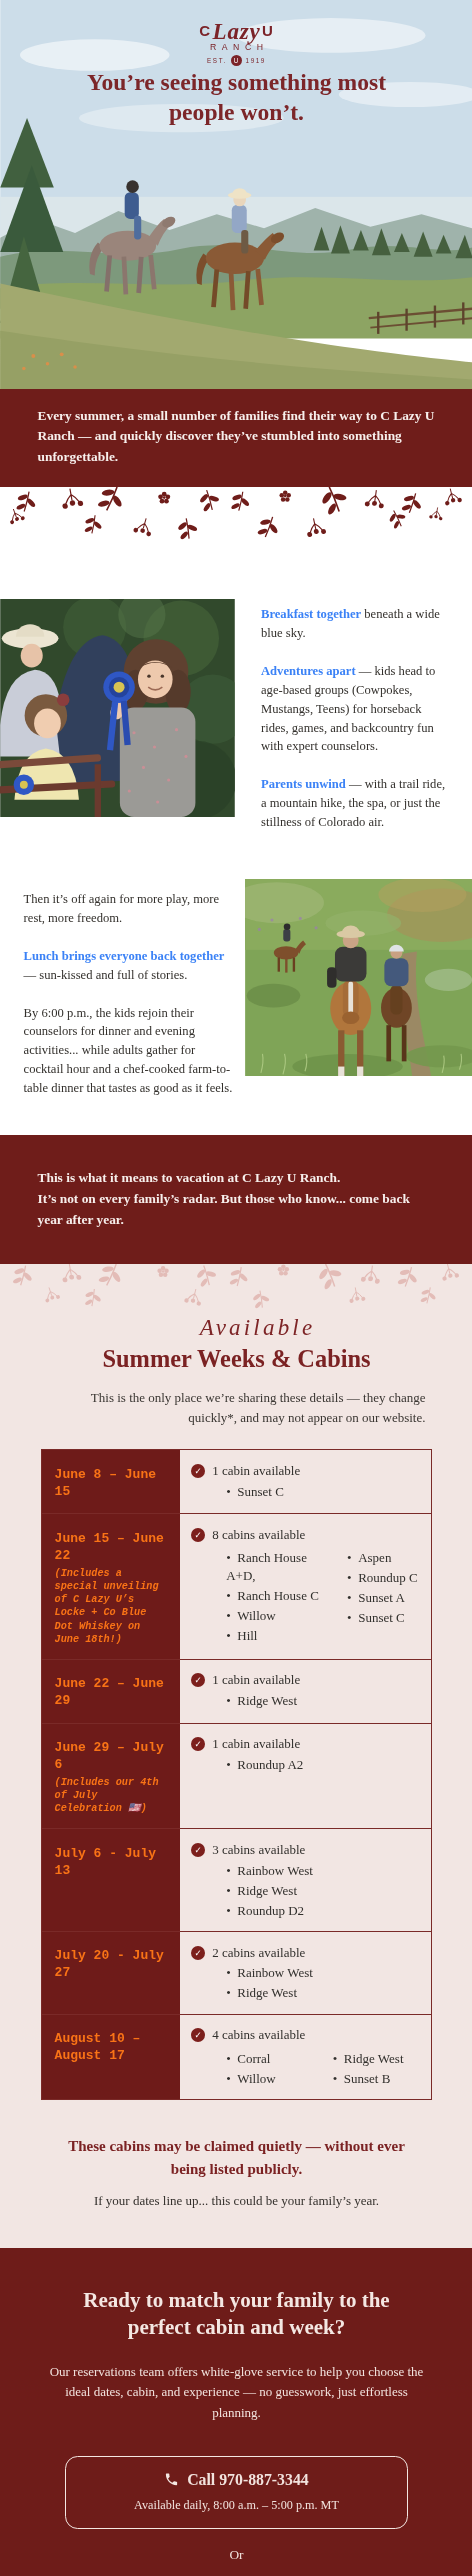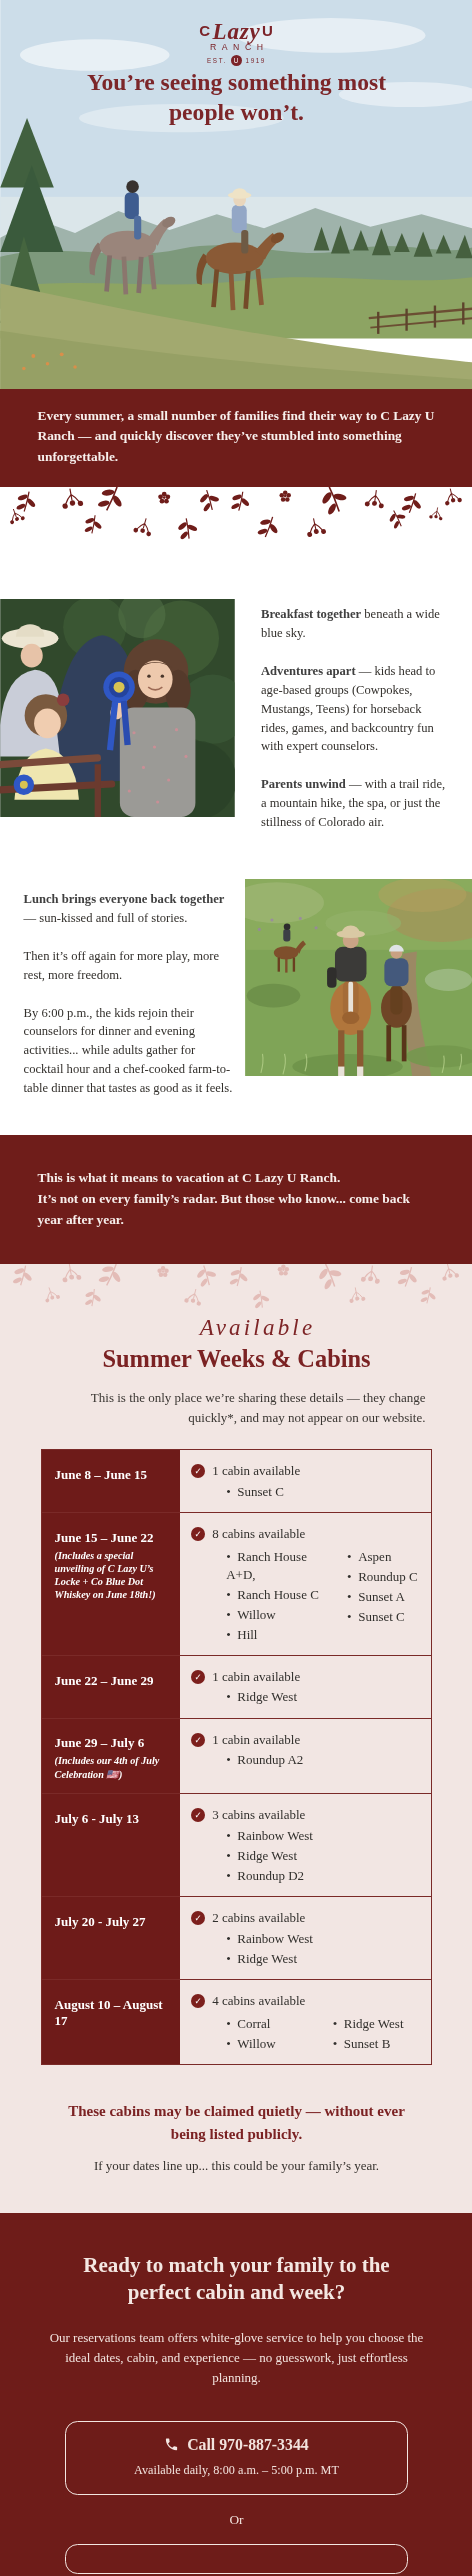--- a/index.html
+++ b/index.html
@@ -29,32 +29,32 @@
   
   .floral{display:block;}
 
   
   .row{display:flex;}
   .row-morning{margin-top:46px;}
   .row-morning .col-text{padding:6.3px 22px 0 26px;width:188px;}
   .row-afternoon{margin-top:28px;}
   .row-afternoon .col-text{padding:11px 12.6px 0 23.6px;width:209px;flex:none;}
   .col-text p{margin:0 0 19px;font-size:12.6px;line-height:1.5;color:#33302c;}
-  .lead{font-weight:bold;color:#404040;}
+  .lead{font-weight:bold;color:#3b82f6;}
   .photo{flex:none;display:block;}
 
   
   .availability{background:#f2e6e3;padding-bottom:39px;}
   .script-heading{text-align:center;font-style:italic;font-size:23px;letter-spacing:3.2px;color:#7d2426;margin:1.6px 0 0;font-weight:normal;padding-left:42px;}
   .summer-heading{text-align:center;font-size:24.4px;color:#7b2223;margin:3.2px 0 15.8px;font-weight:bold;}
   .avail-subtitle{text-align:right;font-size:13px;line-height:1.5;max-width:378px;margin:0 auto;color:#3a3632;}
   .weeks{width:389px;margin:22px auto 0;border:0.8px solid #7a2a28;}
   .week{display:flex;border-bottom:0.8px solid #7a2a28;background:#f2e6e3;}
   .week:last-child{border-bottom:none;}
-  .wk-dates{width:113px;flex:none;background:#6e1b19;color:#ffffff;padding:16.5px 12.6px 12.6px;}
+  .wk-dates{width:113px;flex:none;background:#6e1b19;color:#f97316;padding:16.5px 12.6px 12.6px;font-family:Liberation Mono, monospace;}
   .wk-date-label{font-weight:bold;font-size:13px;line-height:1.3;}
   .wk-note{font-style:italic;font-size:10.2px;line-height:1.3;margin-top:2px;font-weight:bold;}
   .wk-cabins{flex:1;padding:12.6px 7.9px 9.5px 11px;font-size:13px;}
   .count-line{display:flex;align-items:center;gap:7px;}
   .check-icon{width:14px;height:14px;flex:none;border-radius:50%;background:#7c1f1c;color:#fff;font-size:8.7px;line-height:14px;text-align:center;font-weight:bold;font-family:"DejaVu Sans",sans-serif;}
   .cab-cols{display:flex;}
   .cab-list{list-style:none;margin:3.9px 0 0;padding:0 0 0 35px;}
   .cab-list.second{padding-left:17.3px;min-width:76px;}
   .cab-list li{margin:2.4px 0;line-height:1.35;}
   .cab-list li::before{content:"•\00a0\00a0";}
@@ -268,22 +268,22 @@
     </svg>
     <div class="col-text">
       <p><span class="lead">Breakfast together</span><span> beneath a wide blue sky.</span></p>
       <p><span class="lead">Adventures apart</span><span> — kids head to age-based groups (Cowpokes, Mustangs, Teens) for horseback rides, games, and backcountry fun with expert counselors.</span></p>
       <p><span class="lead">Parents unwind</span><span> — with a trail ride, a mountain hike, the spa, or just the stillness of Colorado air.</span></p>
     </div>
   </section>
 
   <section class="row row-afternoon">
     <div class="col-text">
+      <p>Then it’s off again for more play, more rest, more freedom.</p>
       <p><span class="lead">Lunch brings everyone back together</span><span> — sun-kissed and full of stories.</span></p>
-      <p>Then it’s off again for more play, more rest, more freedom.</p>
       <p>By 6:00 p.m., the kids rejoin their counselors for dinner and evening activities... while adults gather for cocktail hour and a chef-cooked farm-to-table dinner that tastes as good as it feels.</p>
     </div>
     <svg class="photo" width="228" height="197" viewBox="0 0 289 250" aria-hidden="true">
       <rect width="289" height="250" fill="#7fa457"></rect>
       <rect width="289" height="90" fill="#8aab5d"></rect>
       <ellipse cx="40" cy="30" rx="60" ry="26" fill="#9cb573" opacity="0.8"></ellipse>
       <ellipse cx="250" cy="46" rx="70" ry="34" fill="#a98f58" opacity="0.6"></ellipse>
       <ellipse cx="225" cy="20" rx="56" ry="22" fill="#b5a05e" opacity="0.5"></ellipse>
       <ellipse cx="150" cy="56" rx="48" ry="16" fill="#93b069" opacity="0.7"></ellipse>
       <g fill="#9a7fae" opacity="0.7">

